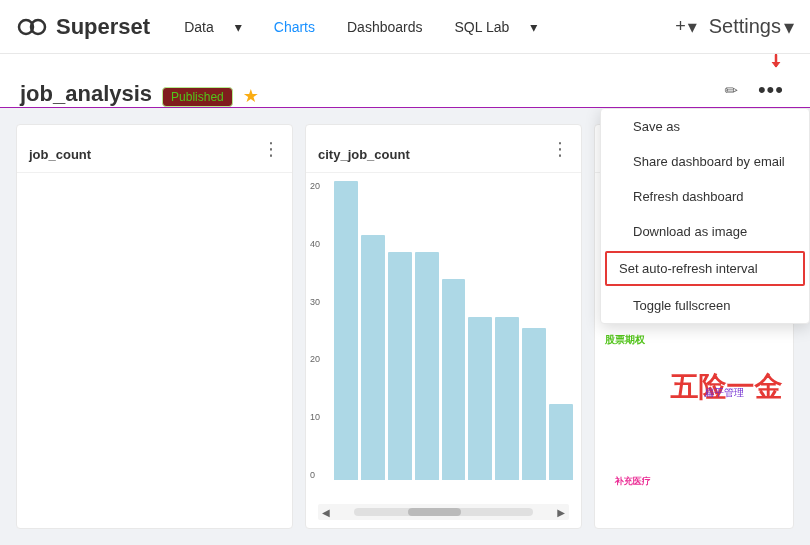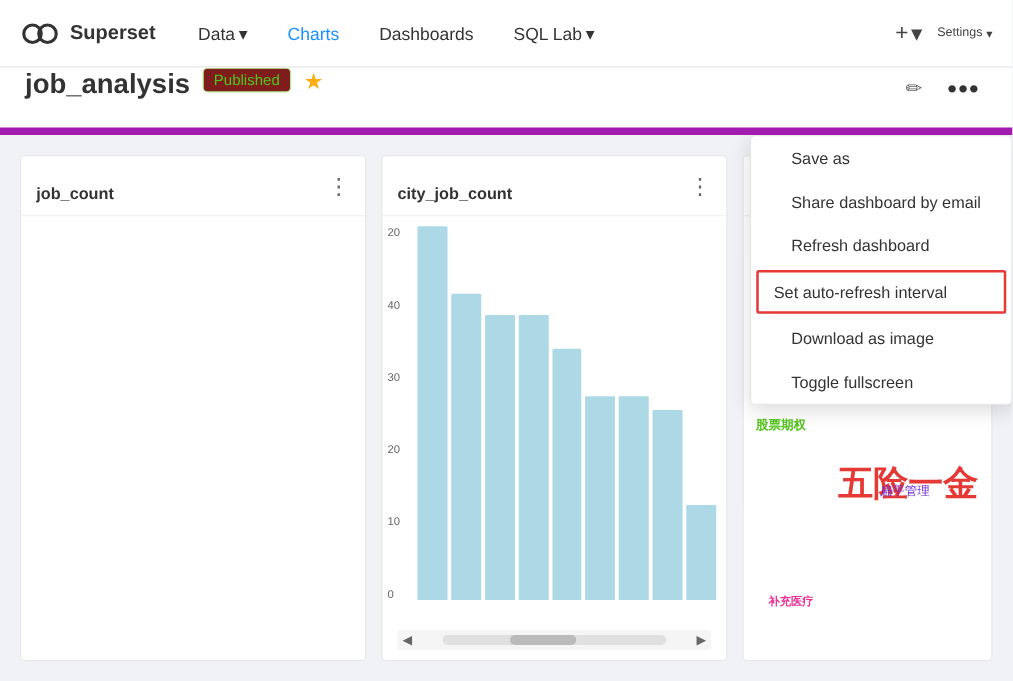--- a/index.html
+++ b/index.html
@@ -5,32 +5,32 @@
     * { box-sizing: border-box; margin: 0; padding: 0; }
     body { font-family: -apple-system, BlinkMacSystemFont, 'Segoe UI', sans-serif; font-size: 14px; background: #f0f2f5; width: 810px; height: 545px; overflow: hidden; }
 
     
     .topnav {
       display: flex; align-items: center; background: #fff; border-bottom: 1px solid #e8e8e8;
       height: 54px; padding: 0 16px; gap: 20px; position: relative; z-index: 100;
     }
     .logo-area { display: flex; align-items: center; gap: 8px; margin-right: 8px; }
     .logo-icon { width: 32px; height: 32px; }
-    .logo-text { font-size: 16px; font-weight: 600; color: #333; }
-    .nav-item { color: #333; font-size: 14px; cursor: pointer; display: flex; align-items: center; gap: 3px; padding: 4px 6px; }
+    .logo-text { font-size: 22px; font-weight: 600; color: #333; }
+    .nav-item { color: #333; font-size: 14px; cursor: pointer; display: flex; align-items: center; gap: 21px; padding: 4px 6px; }
     .nav-item.active { color: #1890ff; }
     .nav-spacer { flex: 1; }
     .nav-right { display: flex; align-items: center; gap: 12px; }
     .nav-plus { font-size: 18px; color: #444; cursor: pointer; display: flex; align-items: center; gap: 2px; }
-    .nav-settings { font-size: 10px; color: #444; cursor: pointer; display: flex; align-items: flex-start; gap: 3px; }
+    .nav-settings { font-size: 20px; color: #444; cursor: pointer; display: flex; align-items: center; gap: 3px; }
 
     
     .title-bar {
-      background: #fff; border-bottom: 6px solid #a21caf;
-      height: 54px; display: flex; align-items: flex-start; padding: 0 20px; gap: 10px;
+      background: #fff; border-bottom: 1px solid #a21caf;
+      height: 54px; display: flex; align-items: flex-end; padding: 0 20px; gap: 10px;
     }
     .page-title { font-size: 22px; font-weight: 600; color: #333; }
     .published-badge {
       background: #7f1d1d; color: #52c41a; border: 1px solid #b7eb8f;
       border-radius: 4px; padding: 2px 8px; font-size: 12px; font-weight: 500;
     }
     .star-icon { color: #faad14; font-size: 18px; cursor: pointer; }
     .title-spacer { flex: 1; }
     .title-actions { display: flex; align-items: center; gap: 8px; }
     .edit-icon-btn { background: none; border: none; cursor: pointer; color: #666; font-size: 16px; padding: 4px 6px; }
@@ -223,18 +223,18 @@
         <span style="font-size: 10px; color: rgb(114, 46, 209); position: absolute; left: 55%; top: 60%; white-space: nowrap; font-weight: normal;">扁平管理</span>
         <span style="font-size: 9px; color: rgb(235, 47, 150); position: absolute; left: 10%; top: 85%; white-space: nowrap; font-weight: bold;">补充医疗</span>
       </div>
   </div>
 
   <div class="dropdown-menu" style="right: 0; top: 0; width: 210px;">
     <div id="dropdown-items-container">
         <div class="dropdown-item">Save as</div>
         <div class="dropdown-item">Share dashboard by email</div>
         <div class="dropdown-item">Refresh dashboard</div>
+        <div class="dropdown-item">Download as image</div>
         <div class="dropdown-item highlighted" style="border: 2px solid rgb(229, 57, 53); border-radius: 2px; margin: 2px 4px; padding: 8px 12px;">Set auto-refresh interval</div>
-        <div class="dropdown-item">Download as image</div>
         <div class="dropdown-item">Toggle fullscreen</div>
       </div>
   </div>
 </div>
 
 </body></html>

